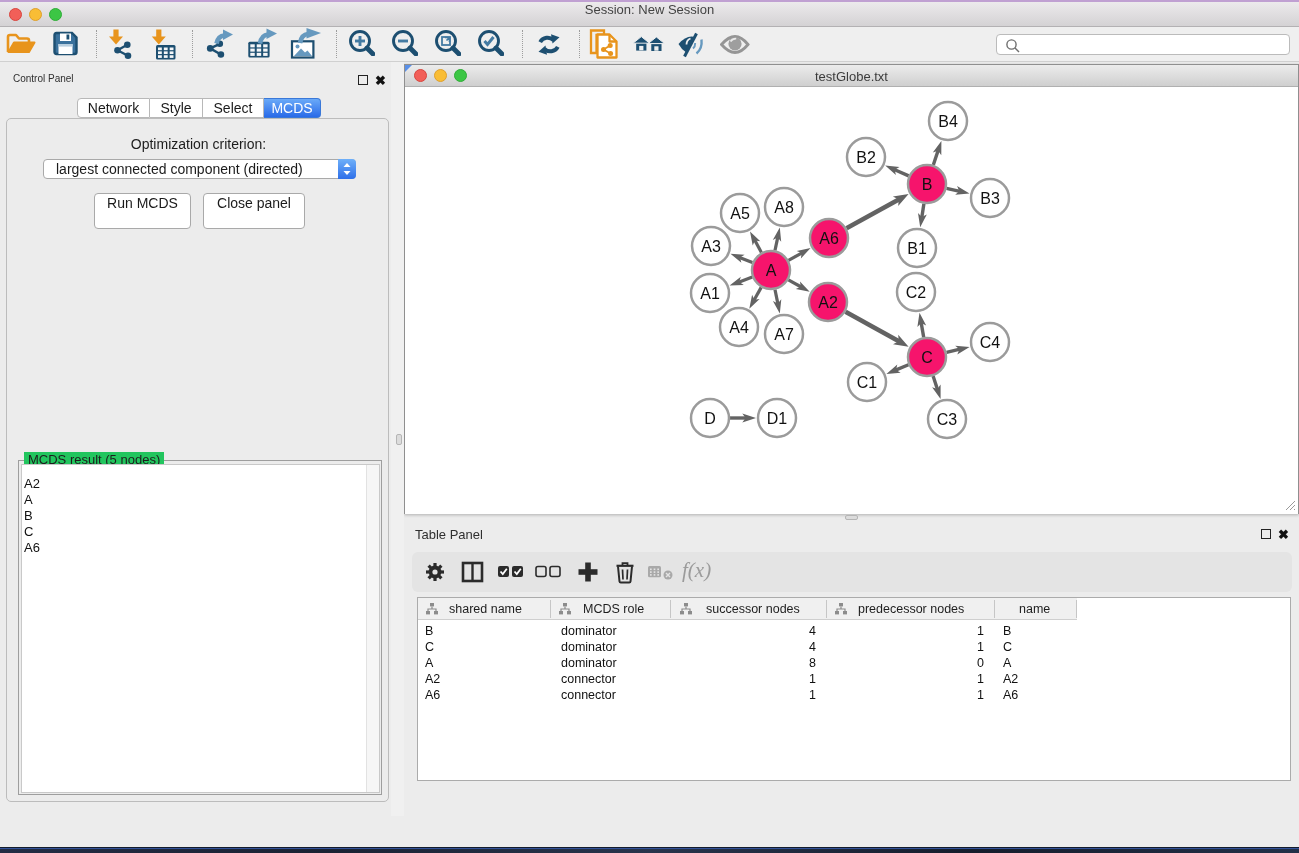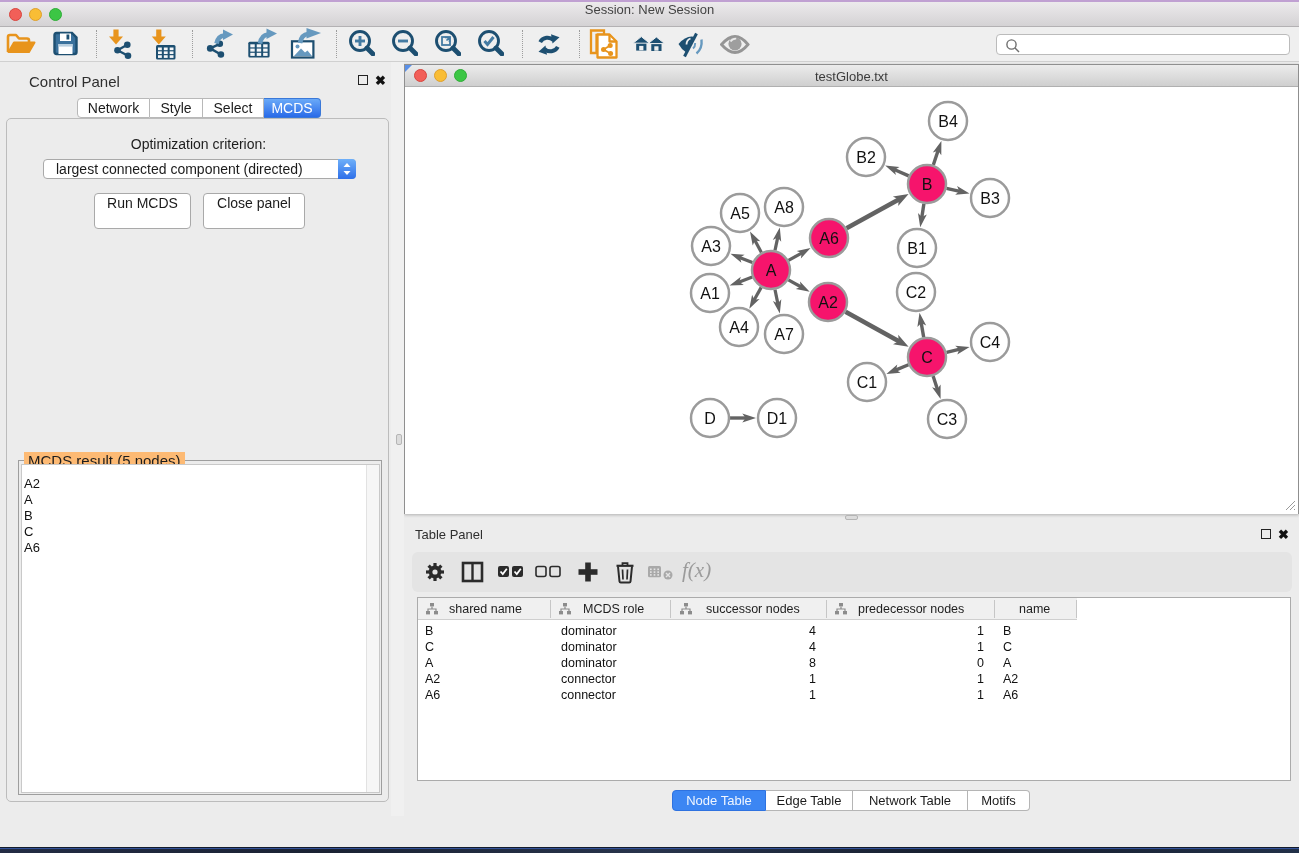--- a/index.html
+++ b/index.html
@@ -8,35 +8,35 @@
 #app { position:absolute; left:0; top:2px; width:1299px; height:845px; background:#ececec; }
 #titlebar { position:absolute; left:0; top:0; width:1299px; height:25px;
   background:linear-gradient(#eceaec, #d4d2d4); border-bottom:1px solid #b3b1b3; }
 .tl { position:absolute; top:6px; width:13px; height:13px; border-radius:50%; }
 #title { position:absolute; top:0; left:0; width:1299px; text-align:center; font-size:13px; color:#434343; }
 #toolbar { position:absolute; left:0; top:25px; width:1299px; height:35px; background:#efefef; border-bottom:1px solid #d0d0d0;}
 .tsep { position:absolute; top:3px; height:28px; width:0; border-left:1px dotted #9d9d9d; }
 #searchbox { position:absolute; left:996px; top:7px; width:294px; height:21px; background:#fff; border:1px solid #bbb; border-radius:4px; }
 
 #cpanel { position:absolute; left:0; top:60px; width:391px; height:753px; background:#ececec; }
-#cp-title { position:absolute; left:29px; top:11px; font-size:15px; color:#2f2f2f; }
+#cp-title { position:absolute; left:13px; top:11px; font-size:10px; color:#2f2f2f; }
 .wbox { position:absolute; width:10px; height:10px; border:1.5px solid #222; }
 .wx { position:absolute; font-size:13px; font-weight:bold; color:#111; line-height:11px;}
 .tabrow { position:absolute; display:flex; }
 .tab { height:20px; background:#fff; border:1px solid #b8b8b8; border-left:none; font-size:14px; color:#1c1c1c; display:flex; align-items:center; justify-content:center; }
 .tab.first { border-left:1px solid #b8b8b8; border-radius:4px 0 0 4px; }
 .tab.last { border-radius:0 4px 4px 0;text-align:right; }
 .tab.sel { background:linear-gradient(#6aaaf8,#2a6be8); color:#fff; border-color:#3a78d8; }
 #cp-body { position:absolute; left:6px; top:56px; width:383px; height:684px; border:1px solid #bcbcbc; border-radius:5px; background:#ececec; }
 #optlabel { position:absolute; left:0; top:17px; width:383px; text-align:center; font-size:14px; color:#1d1d1d; }
 #dropdown { position:absolute; left:36px; top:40px; width:313px; height:20px; background:#fff; border:1px solid #a9a9a9; border-radius:4px; font-size:14px; color:#1b1b1b; line-height:18px; padding-left:12px; }
 #ddbtn { position:absolute; right:-1px; top:-1px; width:18px; height:20px; border-radius:0 4px 4px 0; background:linear-gradient(#6fb0f9,#2e6fe9); }
 .btn { position:absolute; height:36px; background:#fff; border:1px solid #a9a9a9; border-radius:4px; font-size:14px; color:#1b1b1b; text-align:center; line-height:18px; }
 #fieldset { position:absolute; left:11px; top:341px; width:364px; height:335px; border:1px solid #9e9e9e; }
-#fslegend { position:absolute; left:5px; top:-9px; background:#fdba74; padding:0 4px; font-size:15px; color:#1d1d1d;text-decoration:underline; }
+#fslegend { position:absolute; left:5px; top:-9px; background:#22c55e; padding:0 4px; font-size:13px; color:#1d1d1d;text-decoration:underline; }
 #fslist { position:absolute; left:2px; top:3px; width:359px; height:329px; background:#fff; border:1px solid #c9c9c9; }
 #fslist .sb { position:absolute; right:0; top:0; width:13px; height:100%; background:#f6f6f6; border-left:1px solid #e2e2e2; }
 .li { position:absolute; left:2px; font-size:13px; color:#111; }
 
 #gwin { position:absolute; left:404px; top:62px; width:895px; height:450px; background:#fff; border:1px solid #8f8f8f; box-shadow:0 1px 3px rgba(0,0,0,0.25); }
 #gtitle { position:absolute; left:0; top:0; width:100%; height:22px; background:linear-gradient(#ececec,#cfcfcf); border-bottom:1px solid #b0b0b0; }
 #gtext { position:absolute; width:100%; text-align:center; top:4px; font-size:13px; color:#3b3b3b; }
 #gcontent { position:absolute; left:0; top:23px; width:893px; height:426px; background:#fff; overflow:hidden; }
 
 #tpanel { position:absolute; left:404px; top:520px; width:895px; height:293px; background:#ececec; }
@@ -472,25 +472,19 @@
 <div class="cell" style="left:143px;top:74px;">connector</div>
 <div class="cell" style="left:252px;top:74px;width:146px;text-align:right;">1</div>
 <div class="cell" style="left:408px;top:74px;width:158px;text-align:right;">1</div>
 <div class="cell" style="left:585px;top:74px;">A2</div>
 <div class="cell" style="left:7px;top:90px;">A6</div>
 <div class="cell" style="left:143px;top:90px;">connector</div>
 <div class="cell" style="left:252px;top:90px;width:146px;text-align:right;">1</div>
 <div class="cell" style="left:408px;top:90px;width:158px;text-align:right;">1</div>
 <div class="cell" style="left:585px;top:90px;">A6</div>
 </div>
-<div class="btabs">
-<div class="btab sel first" style="width:94px;">Node Table</div>
-<div class="btab" style="width:87px;">Edge Table</div>
-<div class="btab" style="width:115px;">Network Table</div>
-<div class="btab last" style="width:62px;">Motifs</div>
-</div>
 </div>
 <div style="position:absolute;left:391px;top:60px;width:13px;height:754px;background:#f0f0f0;"></div>
 <div style="position:absolute;left:845px;top:513px;width:13px;height:5px;background:#dcdcdc;border:1px solid #b5b5b5;border-radius:2px;"></div>
 <div style="position:absolute;left:396px;top:432px;width:6px;height:11px;background:#dcdcdc;border:1px solid #b5b5b5;border-radius:2px;"></div>
 
 </div>
 <div id="wallpaper"></div>
 
 </body></html>

